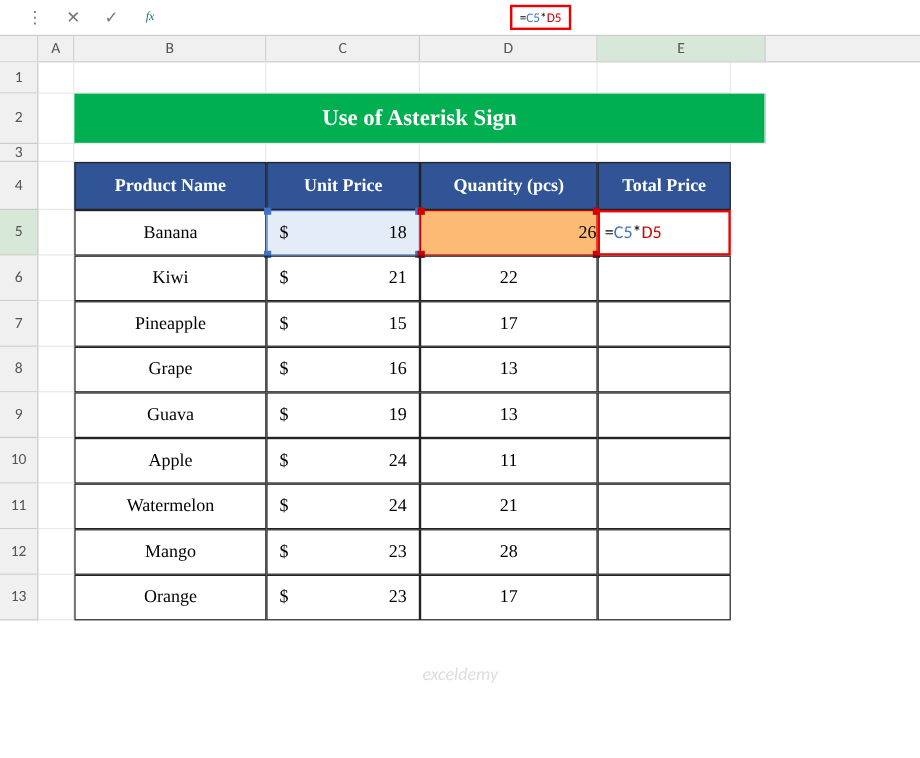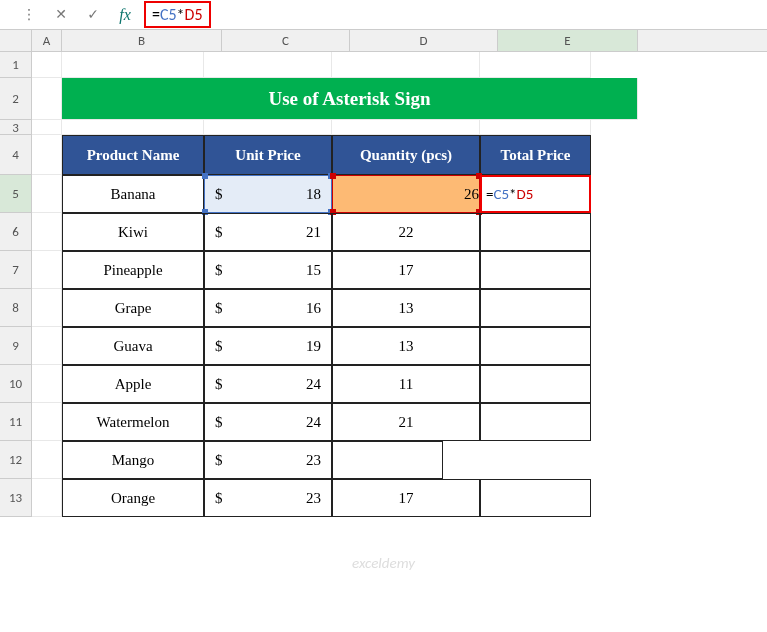--- a/index.html
+++ b/index.html
@@ -3,42 +3,42 @@
 <meta charset="utf-8">
 <style>
 * { box-sizing: border-box; margin: 0; padding: 0; }
 body { font-family: Calibri, Arial, sans-serif; background: #fff; width: 767px; height: 632px; overflow: hidden; position: relative; }
 
 .formula-bar { display: flex; align-items: center; height: 30px; border-bottom: 1px solid #ccc; background: #fff; }
 .name-box { width: 130px; height: 24px; border: 1px solid #ccc; margin: 2px 6px; display: flex; align-items: center; padding: 0 6px; font-size: 13px; color: #555; position: relative; }
 .name-box .dd { position: absolute; right: 4px; color: #888; font-size: 10px; }
 .fb-btns { display: flex; align-items: center; gap: 14px; margin-left: 20px; }
 .fb-ic { width: 18px; height: 18px; display: flex; align-items: center; justify-content: center; color: #777; font-size: 14px; }
-.fx { font-style: italic; font-size: 16px; color: #0f766e; font-family: 'Times New Roman', serif; }
-.formula-input { flex: 1; padding: 12px 10px; font-size: 16px; display: flex; align-items: center; height: 100%; position: relative; }
+.fx { font-style: italic; font-size: 10px; color: #0f766e; font-family: 'Times New Roman', serif; }
+.formula-input { flex: 1; padding: 12px 10px; font-size: 11px; display: flex; align-items: center; height: 100%; position: relative; justify-content: center; }
 .formula-highlight { border: 2.5px solid #e00; padding: 2px 6px; display: inline-block; }
 
 .grid { position: relative; }
 .col-headers { display: flex; height: 22px; background: #f0f0f0; border-bottom: 1px solid #ccc; }
 .corner { width: 32px; border-right: 1px solid #ccc; background: #f0f0f0; }
 .ch { border-right: 1px solid #ccc; display: flex; align-items: center; justify-content: center; font-size: 13px; color: #555; background: #f0f0f0; }
 .ch.selected { background: #d8e8d8; }
 .ch-a { width: 30px; }
 .ch-b { width: 160px; }
 .ch-c { width: 128px; }
 .ch-d { width: 148px; }
 .ch-e { width: 140px; }
 
 .rows { }
 .row { display: flex; }
 .rh { width: 32px; border-right: 1px solid #ccc; border-bottom: 1px solid #ccc; display: flex; align-items: center; justify-content: center; font-size: 13px; color: #555; background: #f0f0f0; }
 .rh.selected { background: #d8e8d8; }
 .cell { border-right: 1px solid #e8e8e8; border-bottom: 1px solid #e8e8e8; position: relative; }
 .c-a { width: 30px; }
-.c-b { width: 142px; }
+.c-b { width: 160px; }
 .c-c { width: 128px; }
 .c-d { width: 148px; }
 .c-e { width: 111px; }
 
 .r1 { height: 26px; }
 .r2 { height: 42px; }
 .r3 { height: 15px; }
 .r4 { height: 40px; }
 .rd { height: 38px; }
 
@@ -269,20 +269,23 @@
     <div class="row rd">
       <div class="rh">12</div>
       <div class="cell c-a"></div>
       <div class="cell c-b tc">
           <span>Mango</span>
         </div>
       <div class="cell c-c tc price">
           <span class="cur">$</span>
           <span class="val">23</span>
         </div>
+      <div class="cell c-d tc">
+          <span>28</span>
+        </div>
       <div class="cell c-e tc"></div>
     </div>
 
     <div class="row rd">
       <div class="rh">13</div>
       <div class="cell c-a"></div>
       <div class="cell c-b tc">
           <span>Orange</span>
         </div>
       <div class="cell c-c tc price">

